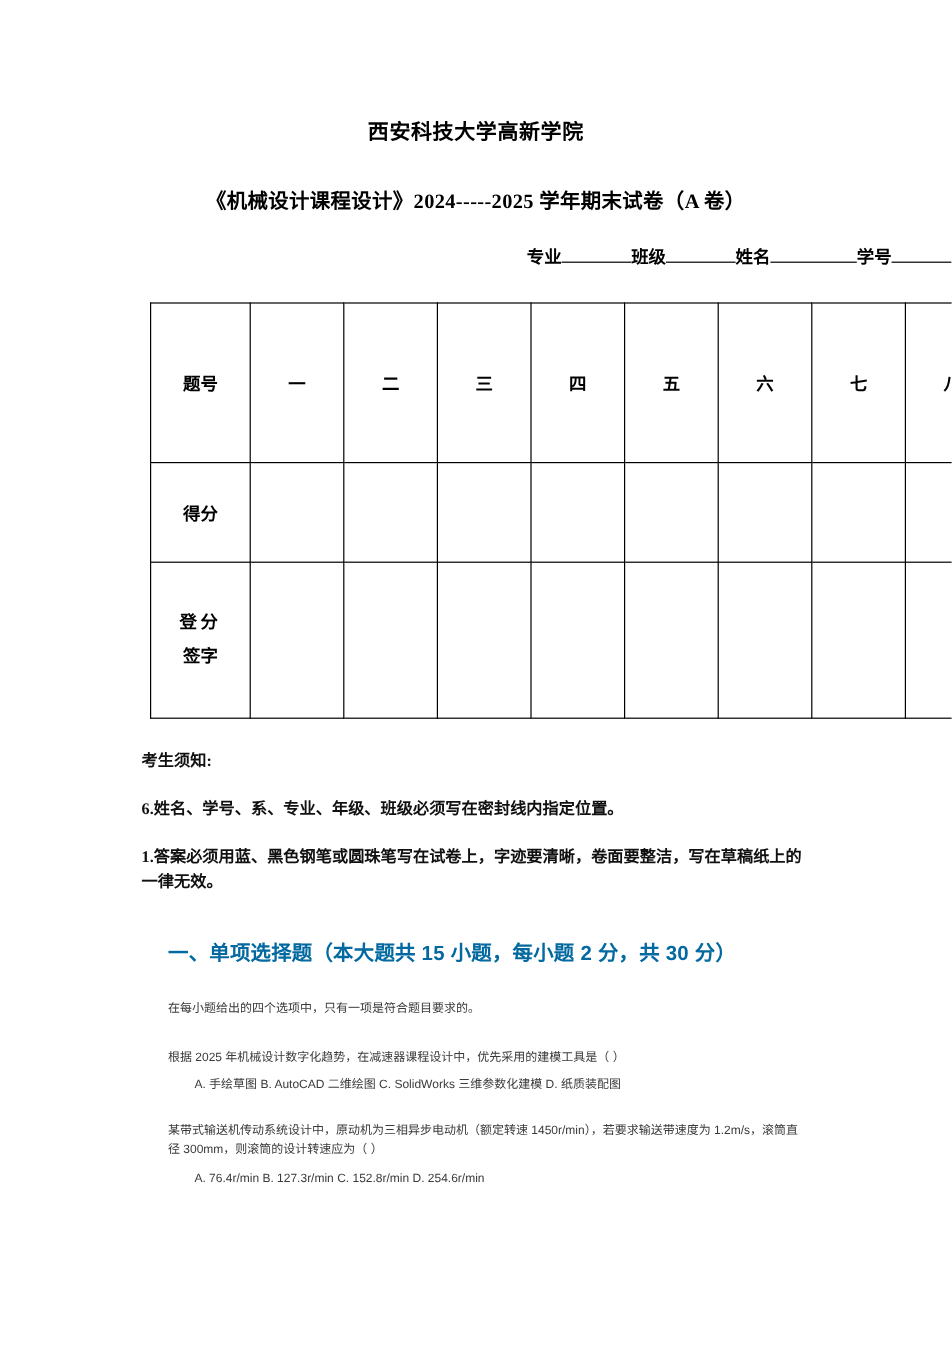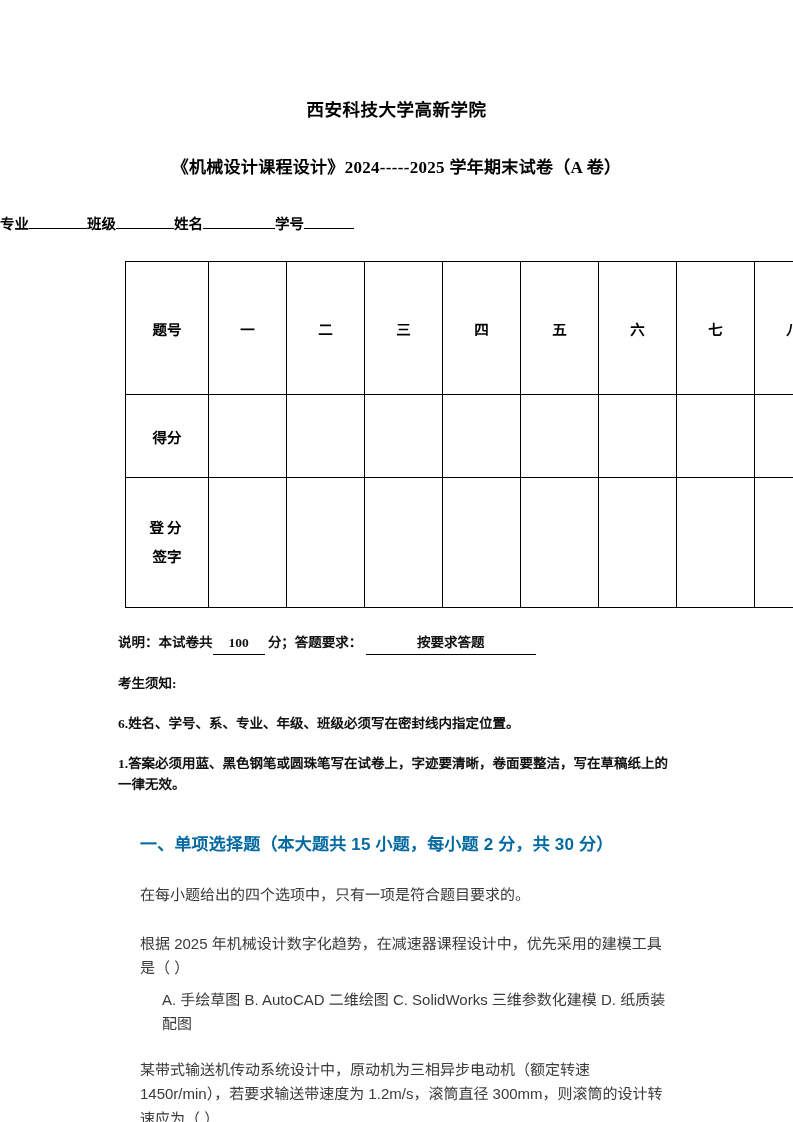--- a/index.html
+++ b/index.html
@@ -39,22 +39,22 @@
     font-family: "Liberation Serif", "DejaVu Serif", serif;
     font-size: 17px;
     font-weight: bold;
     letter-spacing: 0.3px;
     margin-top: 32px;
     color: #000;
   }
 
   
   .info-line {
-    margin-top: 34px;
-    text-align: left;
+    margin-top: 24px;
+    text-align: right;
     font-family: "Liberation Serif", "DejaVu Serif", serif;
     font-size: 14.5px;
     font-weight: bold;
     color: #000;
     white-space: nowrap;
   }
   .info-line .lbl { display: inline; }
   .blank {
     display: inline-block;
     border-bottom: 1.4px solid #000;
@@ -126,21 +126,21 @@
     font-weight: bold;
     color: #0369a1;
     letter-spacing: 0.2px;
   }
 
   
   .qbody {
     margin-left: 140px;
     margin-top: 28px;
     width: 533px;
-    font-size: 15px;
+    font-size: 10px;
     line-height: 1.62;
     color: #3a3a3a;
   }
   .qbody .lead { margin-bottom: 25px; }
   .q-item { margin-bottom: 3px; }
   .q-stem { margin-bottom: 7px; }
   .q-options {
     margin-left: 22px;
     margin-bottom: 22px;
   }
@@ -217,38 +217,34 @@
           <td class="col-num"></td>
           <td class="col-num"></td>
           <td class="col-total"></td>
           <td class="col-recheck"></td>
         </tr>
       </tbody>
     </table>
   </div>
 
   <div class="notes">
-    <div class="n-row">
-      <span>说明：本试卷共</span><span class="ul-blank score">100</span>
-      <span>分；答题要求：</span>
-      <span class="ul-blank req">按要求答题</span>
-    </div>
     <div class="n-row">考生须知:</div>
     <div class="n-row">6.姓名、学号、系、专业、年级、班级必须写在密封线内指定位置。</div>
     <div class="n-row">1.答案必须用蓝、黑色钢笔或圆珠笔写在试卷上，字迹要清晰，卷面要整洁，写在草稿纸上的一律无效。</div>
   </div>
 
   <div class="section-heading">一、单项选择题（本大题共 15 小题，每小题 2 分，共 30 分）</div>
 
   <div class="qbody">
     <div class="lead">在每小题给出的四个选项中，只有一项是符合题目要求的。</div>
 
     <div class="q-item">
       <div class="q-stem">根据 2025 年机械设计数字化趋势，在减速器课程设计中，优先采用的建模工具是（ ）</div>
       <div class="q-options">A. 手绘草图  B. AutoCAD 二维绘图  C. SolidWorks 三维参数化建模  D. 纸质装配图</div>
     </div>
 
     <div class="q-item">
       <div class="q-stem">某带式输送机传动系统设计中，原动机为三相异步电动机（额定转速 1450r/min），若要求输送带速度为 1.2m/s，滚筒直径 300mm，则滚筒的设计转速应为（ ）</div>
+      <div class="q-options">A. 76.4r/min B. 127.3r/min C. 152.8r/min D. 254.6r/min</div>
     </div>
   </div>
 
 </div>
 
 </body></html>

